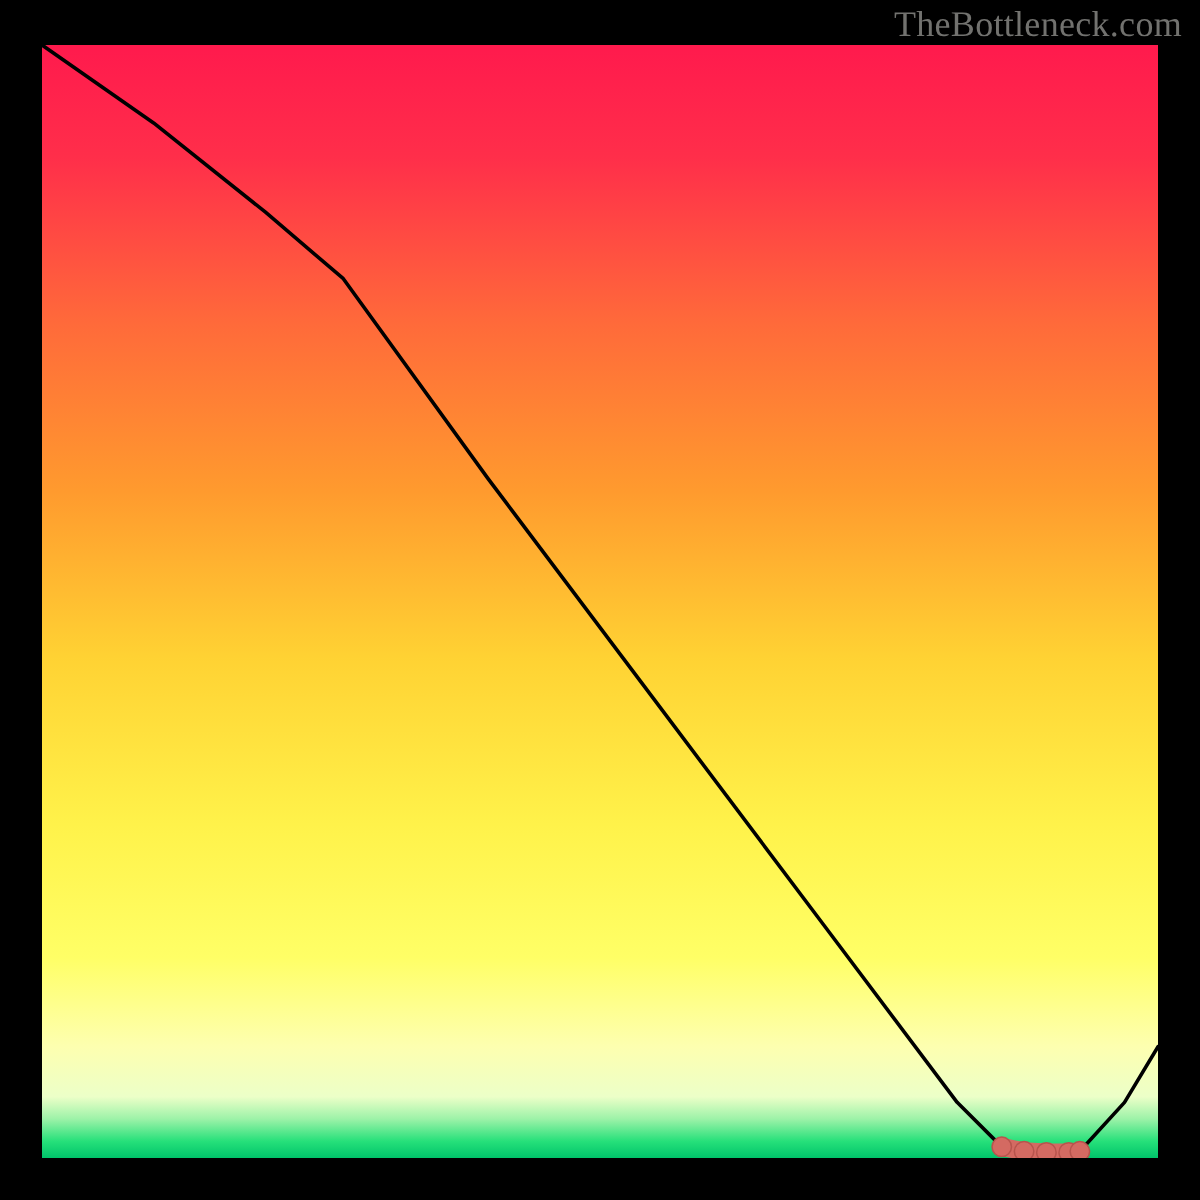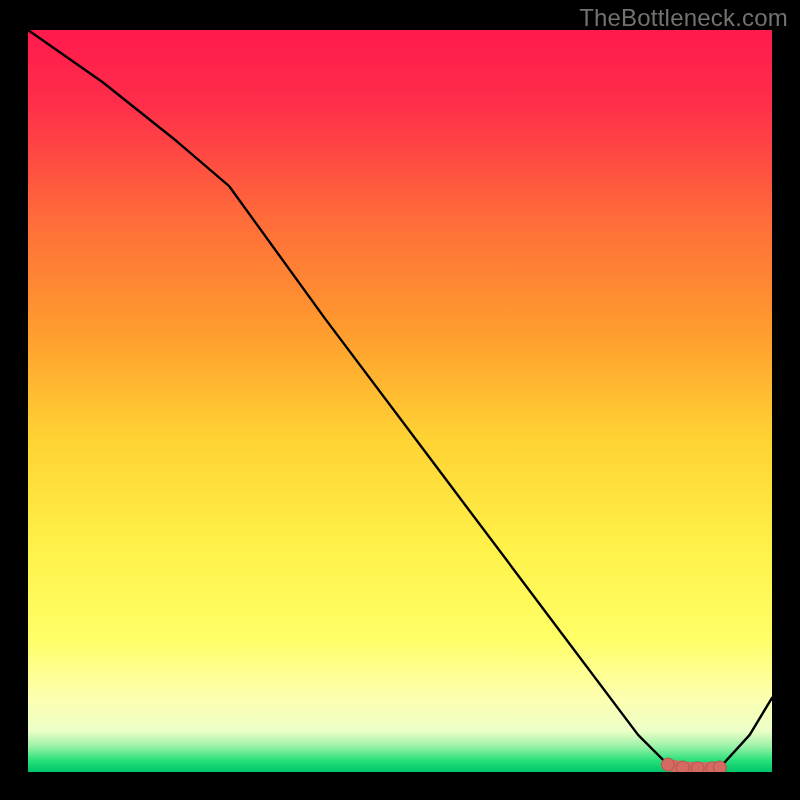--- a/index.html
+++ b/index.html
@@ -7,21 +7,21 @@
   .frame {
     position: relative;
     width: 800px;
     height: 800px;
     background: #000;
   }
   .watermark {
     position: absolute;
     top: 4px;
     right: 12px;
-    font-family: Liberation Sans, sans-serif;
+    font-family: Liberation Serif, serif;
     font-size: 24px;
     color: #72726f;
     letter-spacing: 0.2px;
   }
   .plot-area {
     position: absolute;
     left: 28px;
     top: 30px;
     width: 744px;
     height: 742px;

